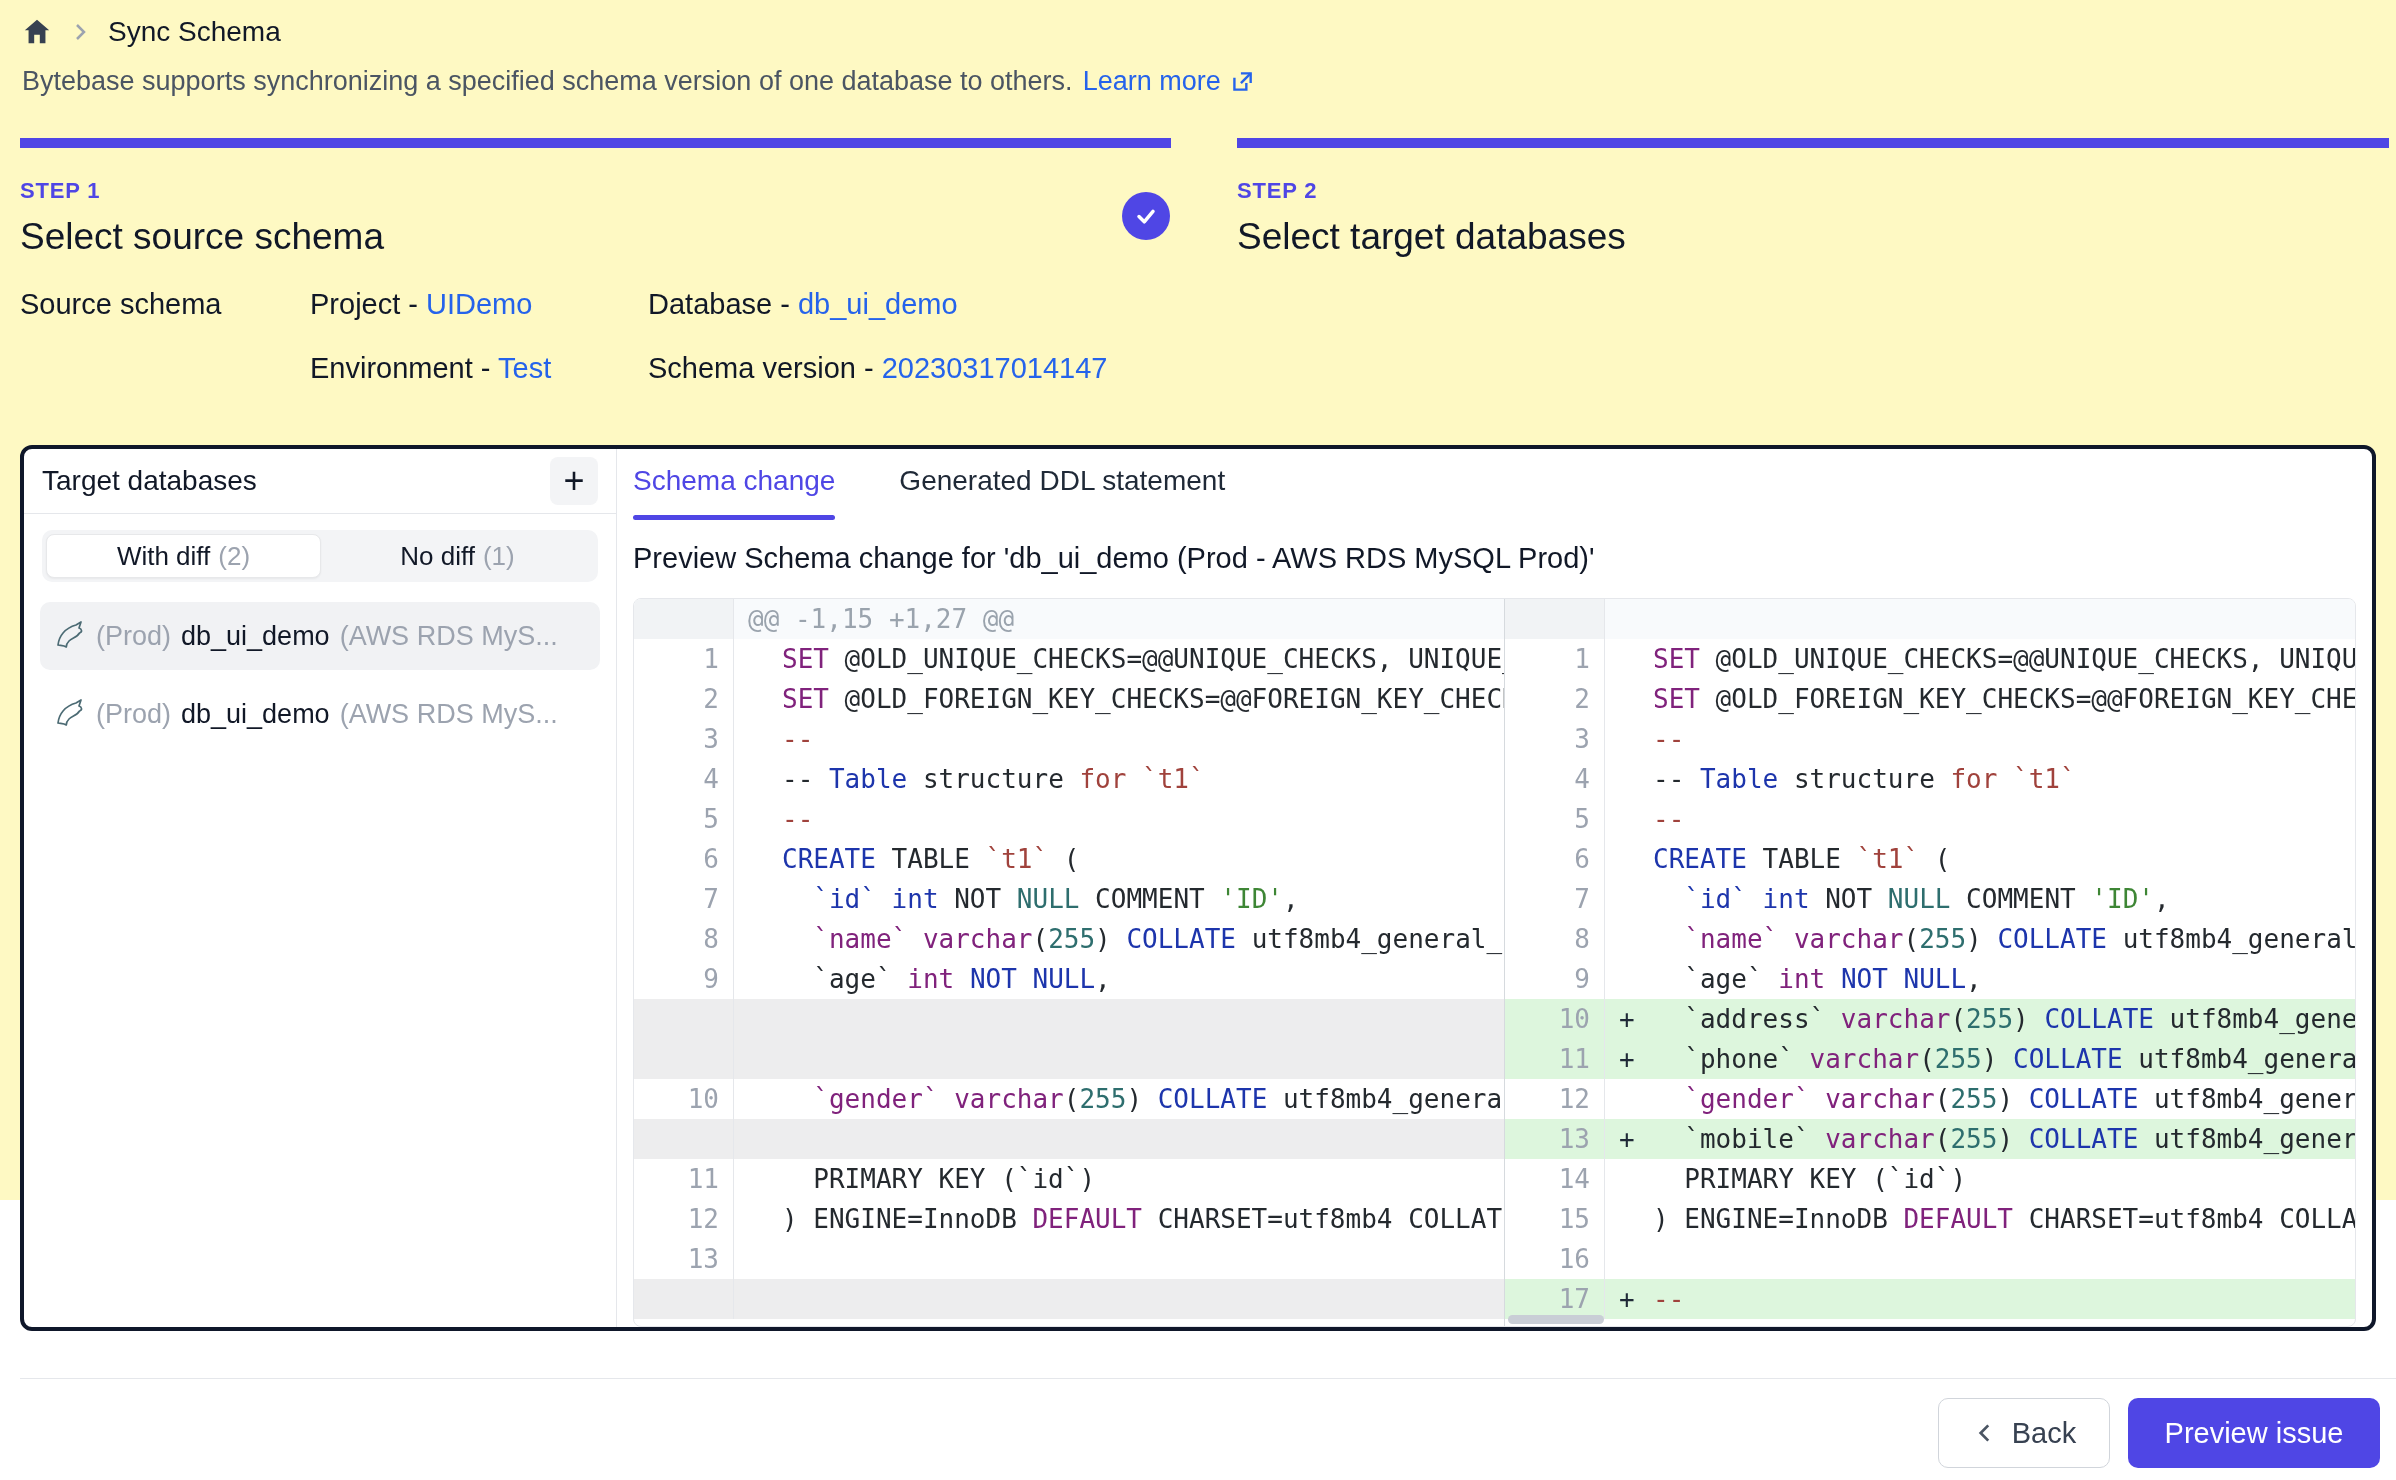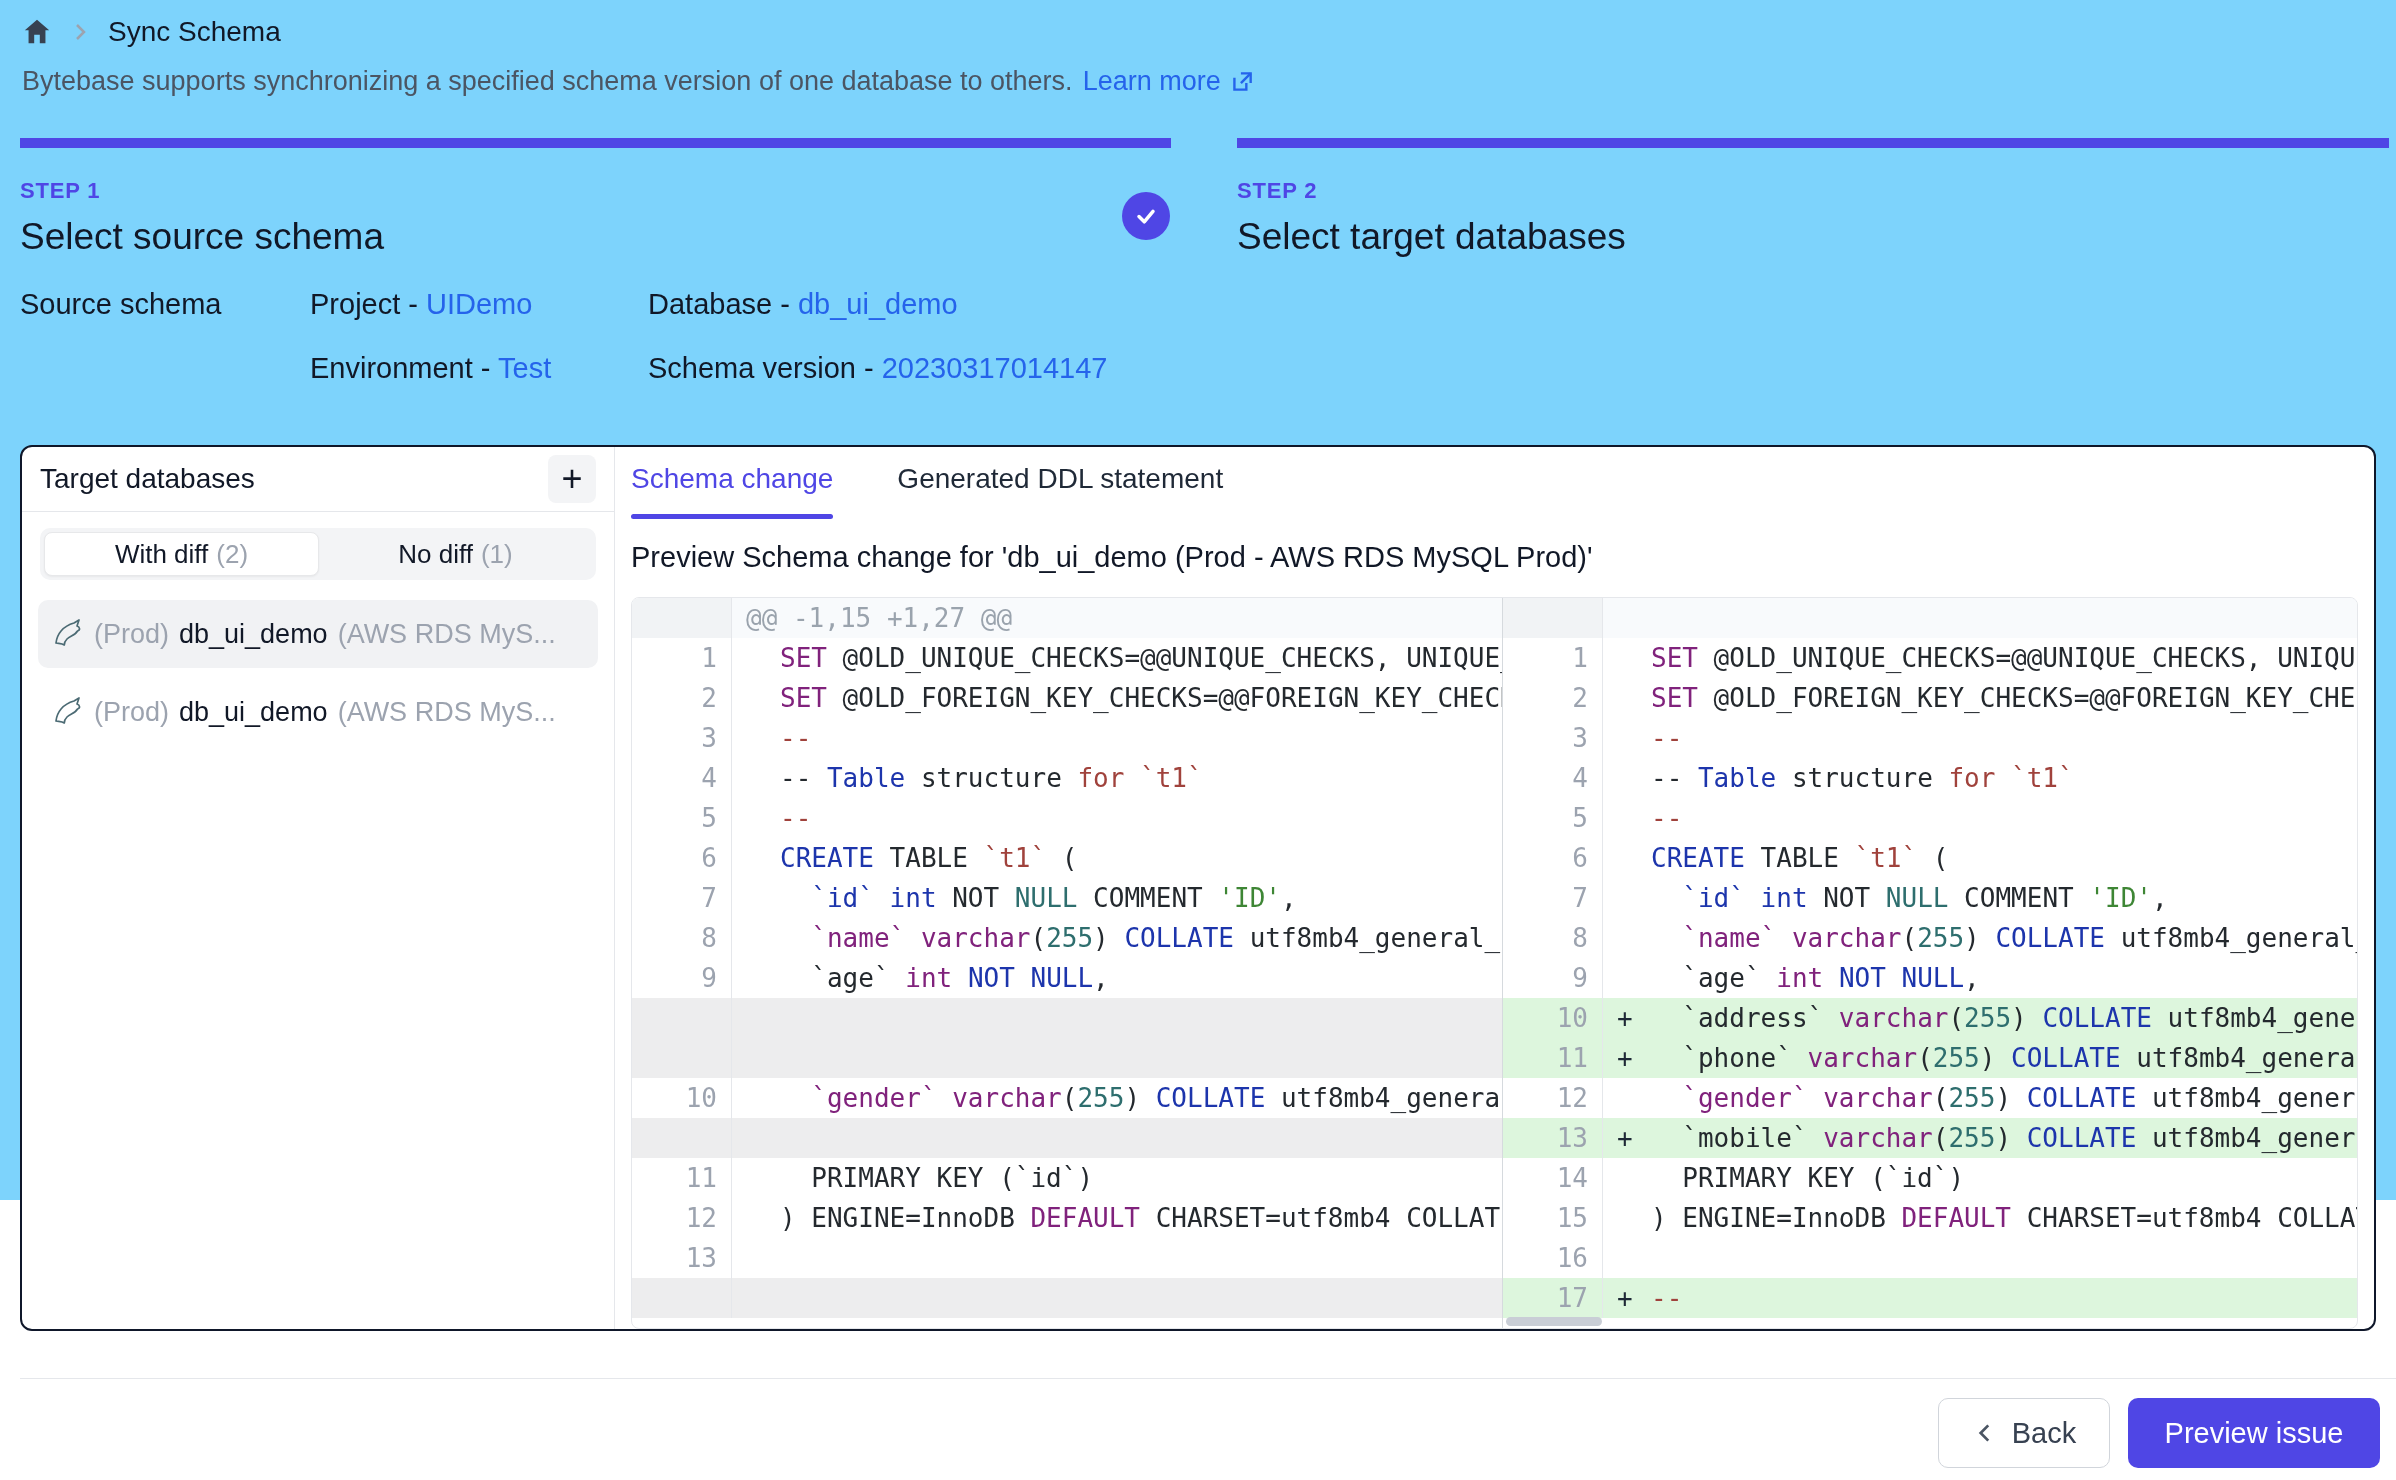--- a/index.html
+++ b/index.html
@@ -1,17 +1,17 @@
 <!DOCTYPE html>
 <html><head>
 <meta charset="utf-8">
 <style>
   html,body{margin:0;padding:0;background:#fff;}
   body{width:2396px;height:1480px;overflow:hidden;font-family:"Liberation Sans",sans-serif;color:#1f2937;}
-  #app{position:relative;width:2396px;height:1200px;background:#7dd3fc;}
+  #app{position:relative;width:2396px;height:1200px;background:#fef9c3;}
 
   
   .breadcrumb{position:absolute;left:22px;top:10px;display:flex;align-items:center;gap:16px;height:44px;}
   .crumb-title{font-size:28px;color:#111827;}
 
   
   .desc{position:absolute;left:22px;top:66px;font-size:27px;color:#4b5563;display:flex;align-items:center;gap:10px;}
   .desc a{color:#2563eb;text-decoration:none;display:inline-flex;align-items:center;gap:8px;cursor:pointer;}
 
   
@@ -24,21 +24,21 @@
   .step2{position:absolute;left:1237px;top:178px;}
   .check-circle{position:absolute;left:1122px;top:192px;width:48px;height:48px;border-radius:50%;background:#4f46e5;display:flex;align-items:center;justify-content:center;}
 
   
   .source{position:absolute;left:20px;top:282px;width:1200px;height:130px;font-size:29px;}
   .source-label{position:absolute;left:0;top:6px;font-weight:500;color:#111827;}
   .sfield{position:absolute;white-space:nowrap;color:#111827;}
   .sfield a{color:#2563eb;text-decoration:none;cursor:pointer;}
 
   
-  .card{position:absolute;left:20px;top:445px;width:2356px;height:886px;border:2px solid #0f172a;border-radius:12px;display:flex;box-sizing:border-box;background:#fff;}
+  .card{position:absolute;left:20px;top:445px;width:2356px;height:886px;border:4px solid #0f172a;border-radius:12px;display:flex;box-sizing:border-box;background:#fff;}
   .left-panel{width:592px;flex:0 0 592px;border-right:1px solid #e5e7eb;display:flex;flex-direction:column;}
   .lp-header{height:64px;display:flex;align-items:center;justify-content:space-between;padding:0 18px;border-bottom:1px solid #e5e7eb;}
   .lp-title{font-size:28px;font-weight:500;color:#111827;}
   .add-btn{width:48px;height:48px;border-radius:8px;background:#f3f4f6;border:none;font-size:36px;line-height:44px;color:#111827;cursor:pointer;font-family:inherit;}
   .segmented{margin:16px 18px 0;height:52px;background:#f3f4f6;border-radius:10px;display:flex;padding:4px;box-sizing:border-box;}
   .seg{flex:1;display:flex;align-items:center;justify-content:center;gap:8px;font-size:26px;color:#111827;border-radius:8px;cursor:pointer;}
   .seg .cnt{color:#9ca3af;}
   .seg.active{background:#fff;border:1px solid #e7e8ea;box-shadow:0 1px 2px rgba(0,0,0,.05);}
   .db-list{margin:20px 16px 0;display:flex;flex-direction:column;gap:10px;}
   .db-item{height:68px;border-radius:10px;display:flex;align-items:center;gap:10px;padding:0 14px;font-size:27px;white-space:nowrap;overflow:hidden;cursor:pointer;}

